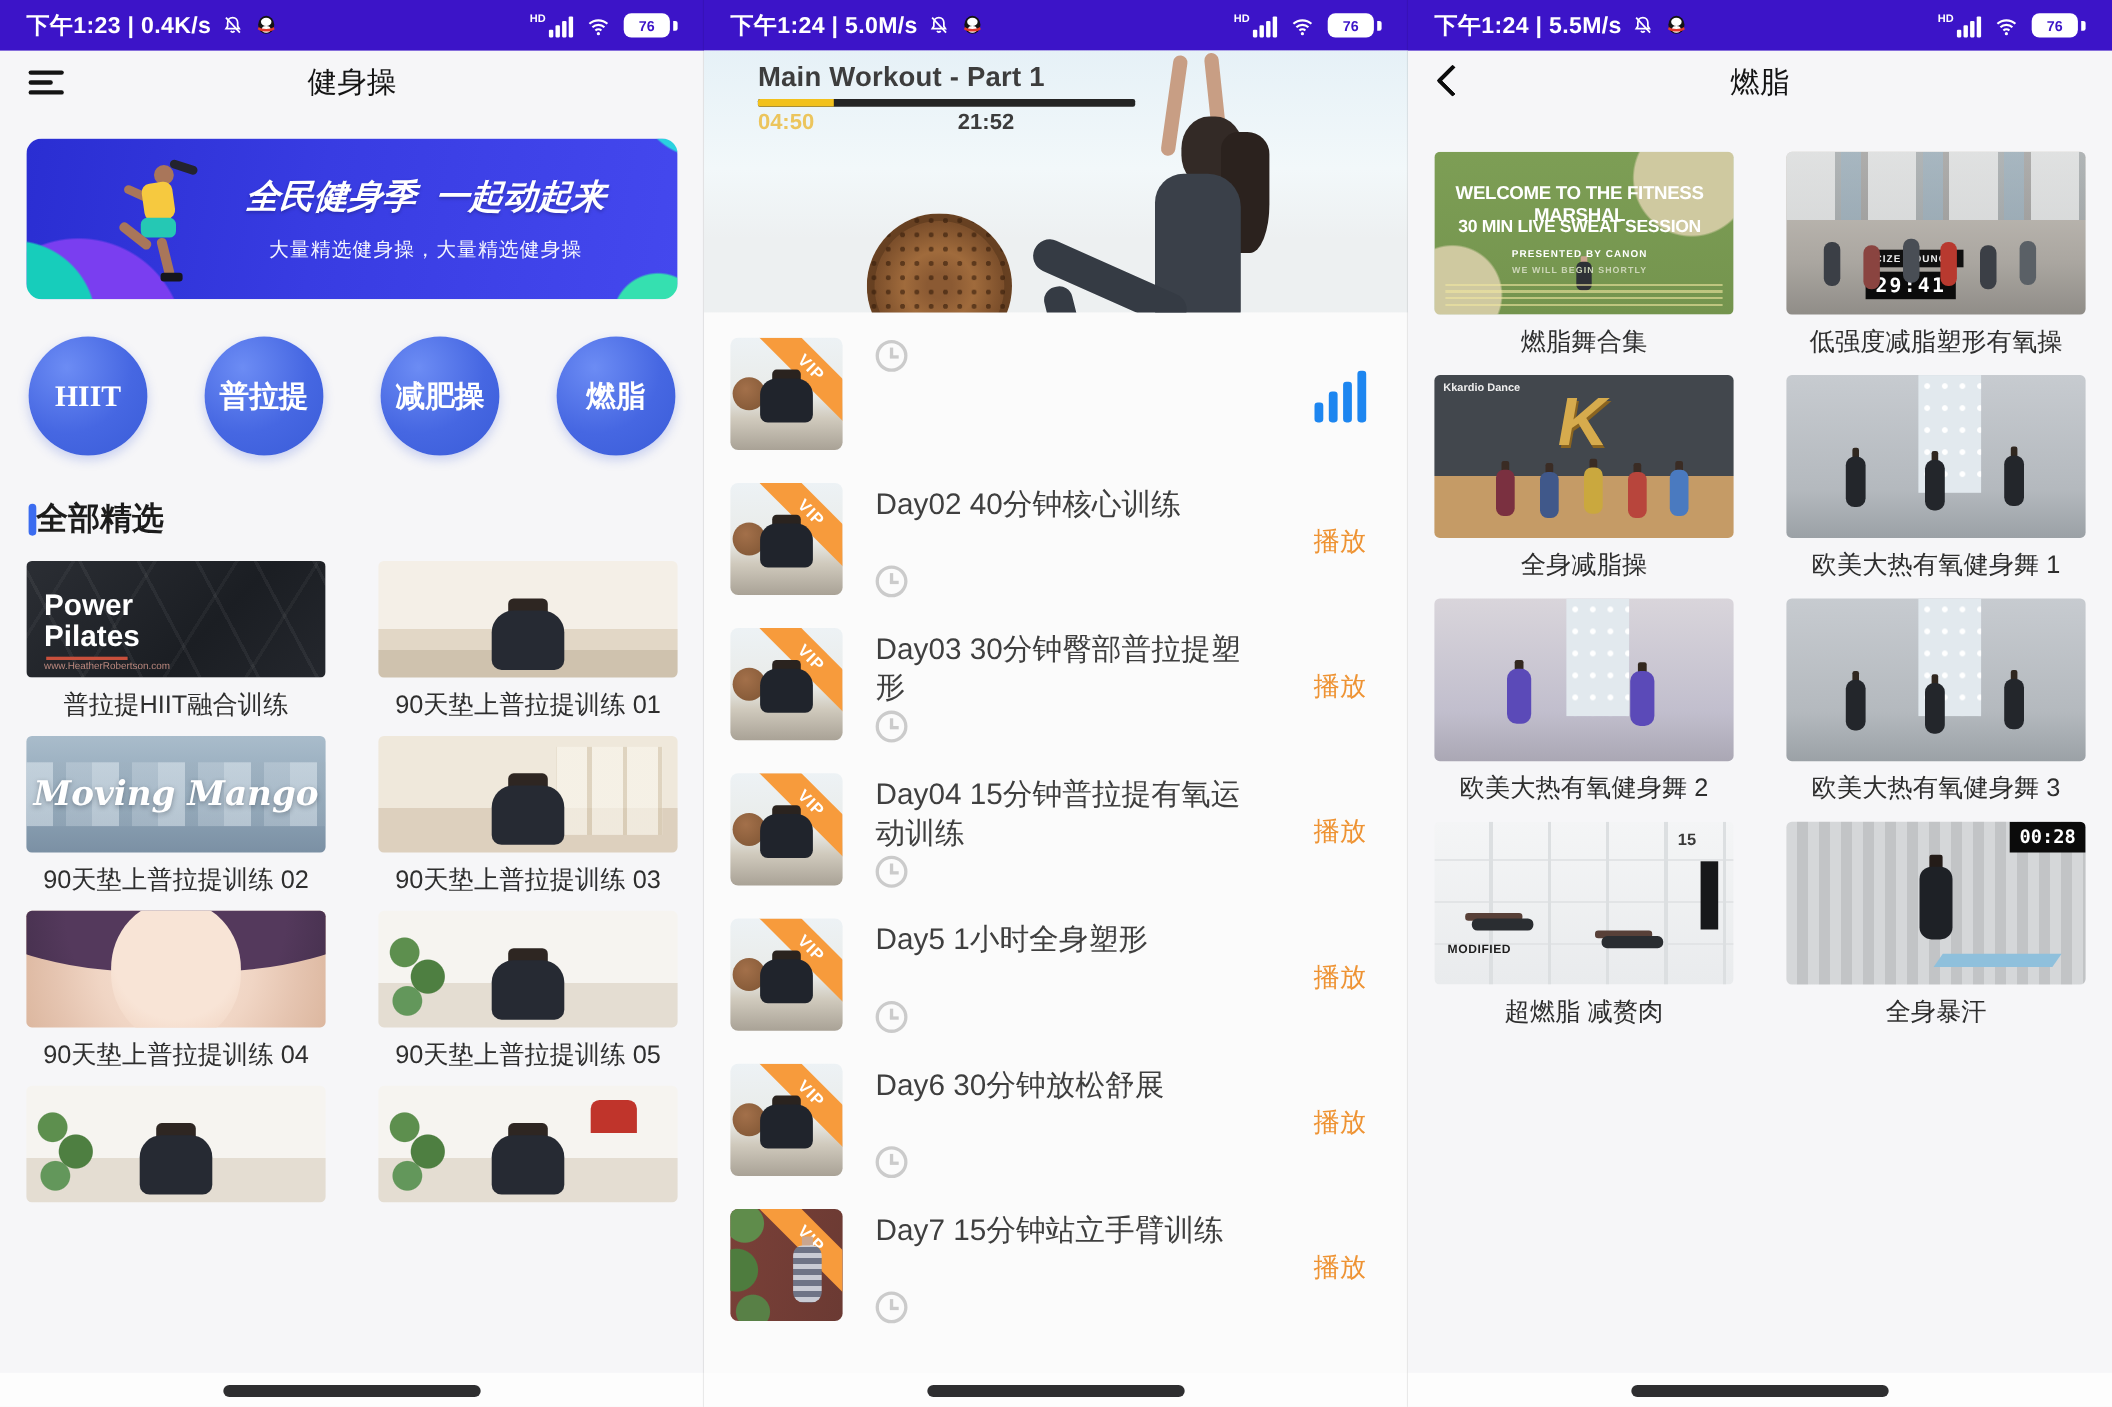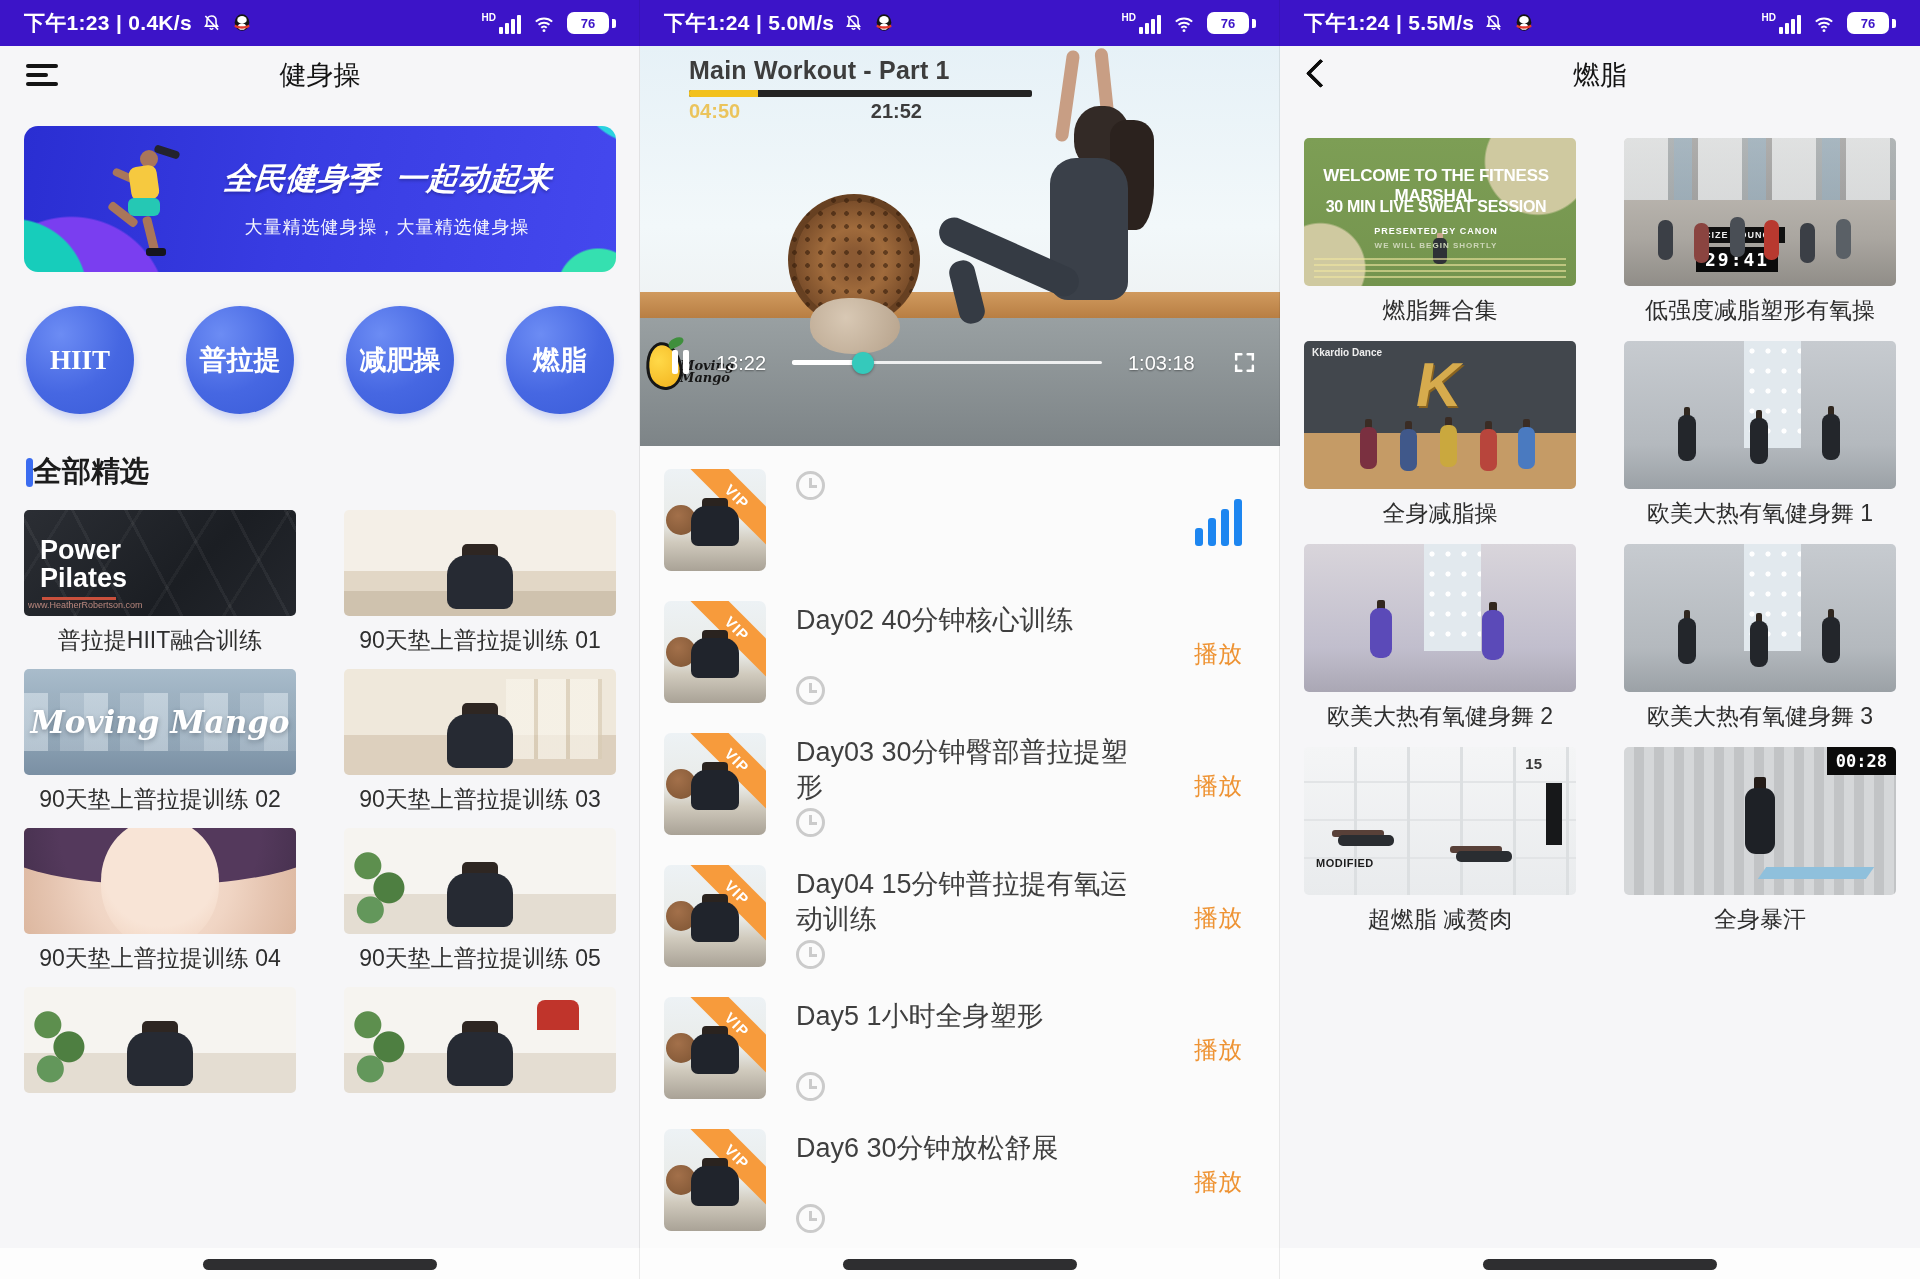--- a/index.html
+++ b/index.html
@@ -78,21 +78,21 @@
   .t1:empty,.t2:empty,.t3:empty,.t4:empty,.tsub:empty,.tbadge:empty,.tbadge-label:empty,.tcorner:empty{display:none;}
 
   
   .v-power{background:
       repeating-linear-gradient(62deg, transparent 0 44px, rgba(255,255,255,.05) 44px 47px),
       repeating-linear-gradient(-58deg, transparent 0 60px, rgba(255,255,255,.04) 60px 63px),
       linear-gradient(135deg,#2b2e34 0%,#1b1e23 60%,#24272d 100%);}
   .v-power .t1{left:16px;bottom:50px;color:#fff;font-weight:700;font-size:27px;}
   .v-power .t2{left:16px;bottom:22px;color:#fff;font-weight:700;font-size:27px;}
   .v-power .t2::after{content:"";position:absolute;left:2px;bottom:-6px;width:74px;height:3px;background:#c9503c;}
-  .v-power .tsub{left:4px;bottom:6px;font-size:9px;color:#b9877d;text-align:center;}
+  .v-power .tsub{left:16px;bottom:6px;font-size:9px;color:#b9877d;text-align:center;}
   .v-mat1{background:linear-gradient(#f4efe7 0 58%,#e2d7c6 58% 76%,#cfc2ae 76% 100%);}
   .v-mat1::after,.v-mat3::after,.v-mat5::after,.v-mat6::after,.v-mat7::after{content:"";position:absolute;
       left:50%;top:42%;width:66px;height:54px;transform:translateX(-50%);background:#262a33;
       border-radius:20px 20px 9px 9px;box-shadow:0 -26px 0 -15px #2e2622;}
   .v-mango{background:linear-gradient(180deg,#a9bccb 0%,#8da3b5 60%,#7b90a4 100%);}
   .v-mango::before{content:"";position:absolute;left:0;right:0;top:24px;height:58px;opacity:.55;
       background:repeating-linear-gradient(90deg,rgba(236,243,248,.85) 0 24px,rgba(160,178,192,.6) 24px 36px,rgba(208,219,228,.7) 36px 60px);}
   .v-mango .t1{inset:0;display:flex;align-items:center;justify-content:center;color:#fff;font-size:31px;
       font-family:"DejaVu Serif",serif;font-style:italic;font-weight:700;text-shadow:0 2px 5px rgba(20,30,40,.35);}
   .v-mat3{background:linear-gradient(#efe8db 0 62%,#ddd0be 62% 100%);}
@@ -158,21 +158,21 @@
   .v-bright .t1{left:12px;bottom:26px;font-size:11px;font-weight:800;color:#1d1d1d;letter-spacing:.5px;}
   .v-bright .tcorner{top:8px;right:34px;font-size:15px;font-weight:700;color:#3a3a3a;}
   .v-sweat{background:repeating-linear-gradient(90deg,#d5d7d9 0 10px,#c2c4c6 10px 20px);}
   .v-sweat::before{content:"";position:absolute;left:50%;top:28%;width:30px;height:66px;transform:translateX(-50%);
       background:#1e2126;border-radius:11px;box-shadow:0 -20px 0 -9px #241c18;}
   .v-sweat::after{content:"";position:absolute;right:26px;bottom:16px;width:108px;height:12px;background:#8fc0dc;transform:skewX(-35deg);}
   .v-sweat .tbadge{right:0;top:0;background:#0b0b0b;color:#fff;font-size:17px;font-weight:700;padding:4px 9px;
       font-family:"DejaVu Sans Mono",monospace;}
 
   
-  .vplayer{position:relative;height:400px;overflow:hidden;cursor:pointer;
+  .vplayer{position:relative;height:238px;overflow:hidden;cursor:pointer;
       background:linear-gradient(180deg,#e6f1f7 0%,#f2f8fa 45%,#edf0f1 72%);}
   .sc-floor{position:absolute;left:0;right:0;top:246px;height:28px;background:linear-gradient(#d09a5e,#b67c41);}
   .sc-mat{position:absolute;left:0;right:0;top:272px;bottom:0;background:linear-gradient(#99a0a2,#7d8487);}
   .sc-medallion{position:absolute;left:148px;top:148px;width:132px;height:132px;border-radius:50%;
       background-image:radial-gradient(rgba(45,22,6,.55) 2px,transparent 2.6px),
         radial-gradient(circle at 50% 50%,#8b5a33 12%,#a06b3c 34%,#7c4f2b 62%,#8d5e35 100%);
       background-size:13px 13px,100% 100%;box-shadow:inset 0 0 0 7px rgba(60,35,15,.35);}
   .sc-rock{position:absolute;left:170px;top:252px;width:90px;height:56px;border-radius:45% 55% 50% 50%;
       background:radial-gradient(circle at 40% 35%,#d8c8b4,#b5a18a);}
   .sc-arm1,.sc-arm2{position:absolute;width:13px;height:92px;border-radius:7px;background:#c89e84;}

